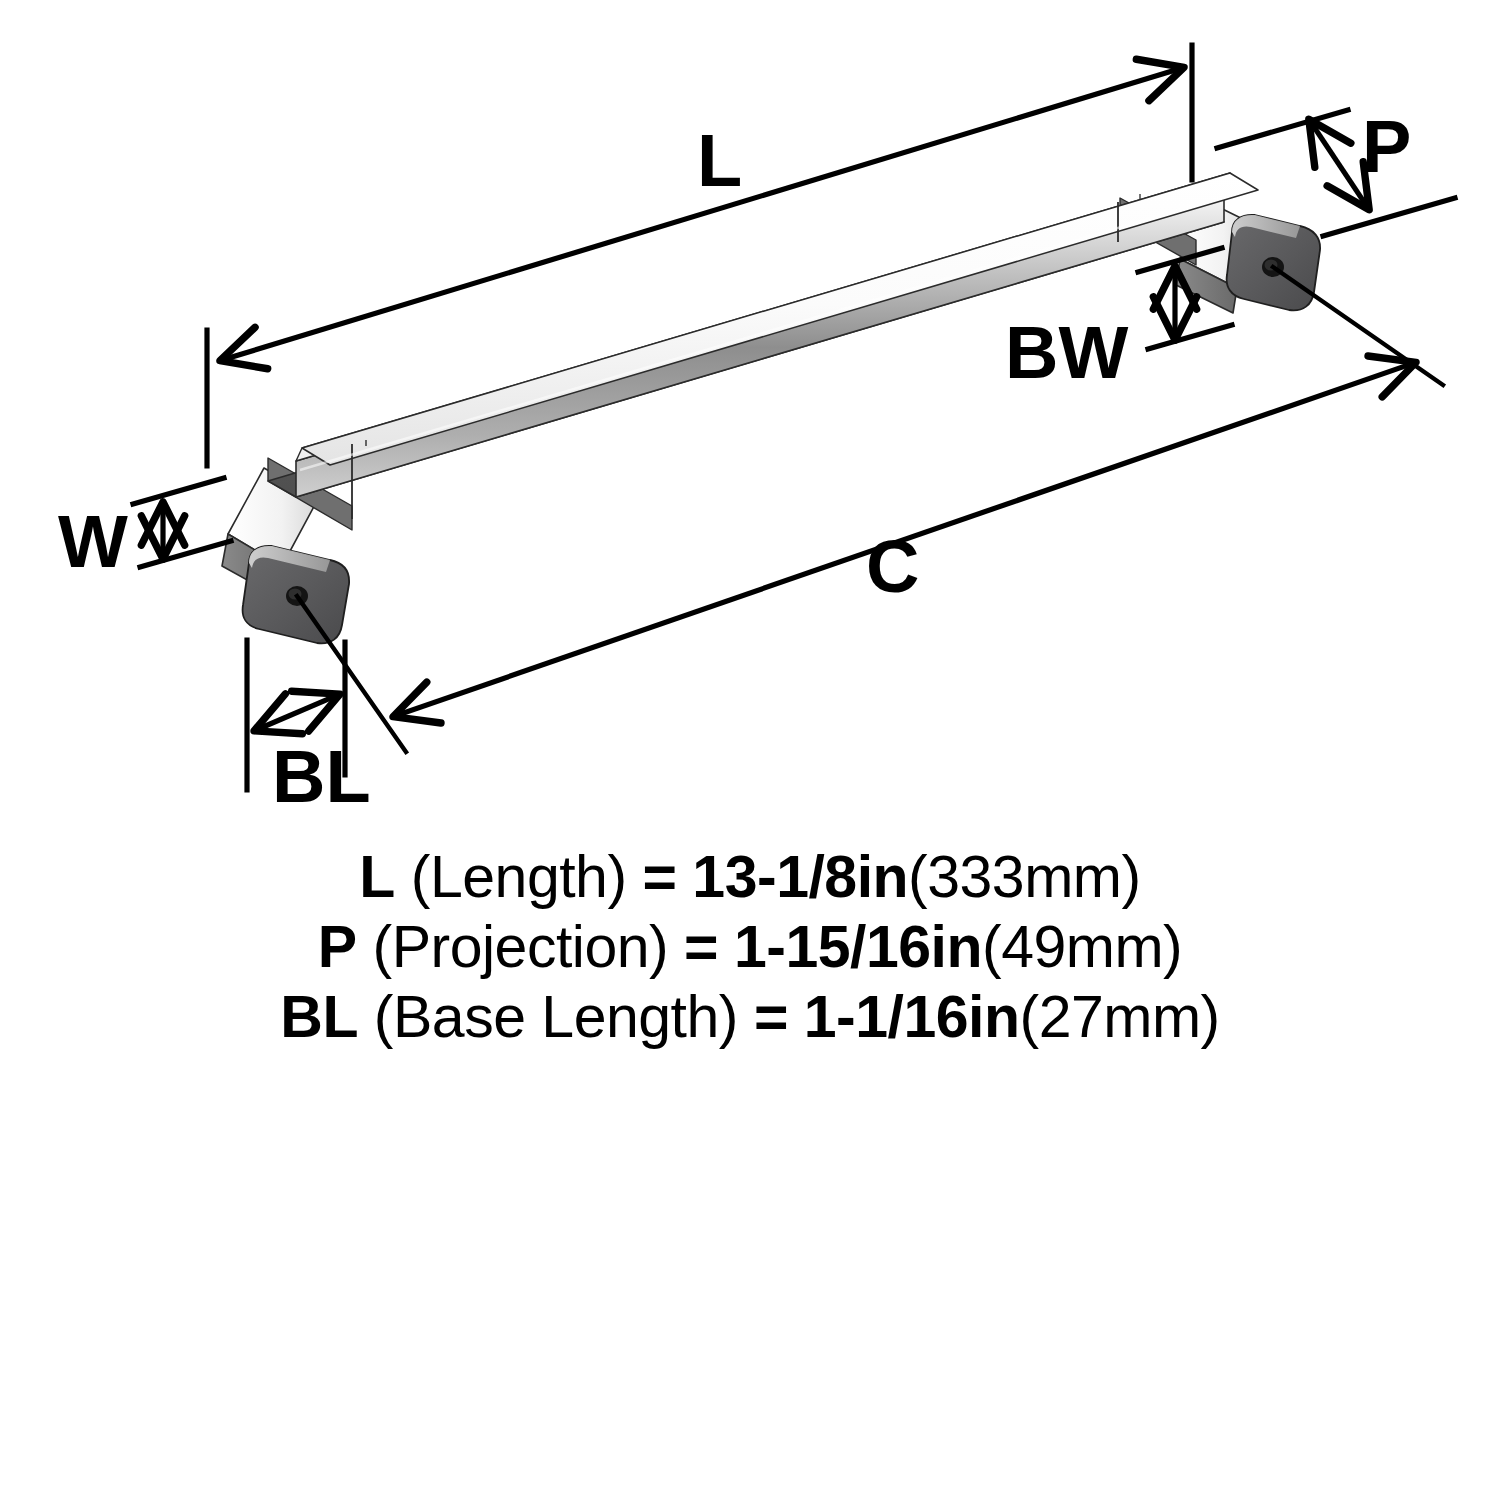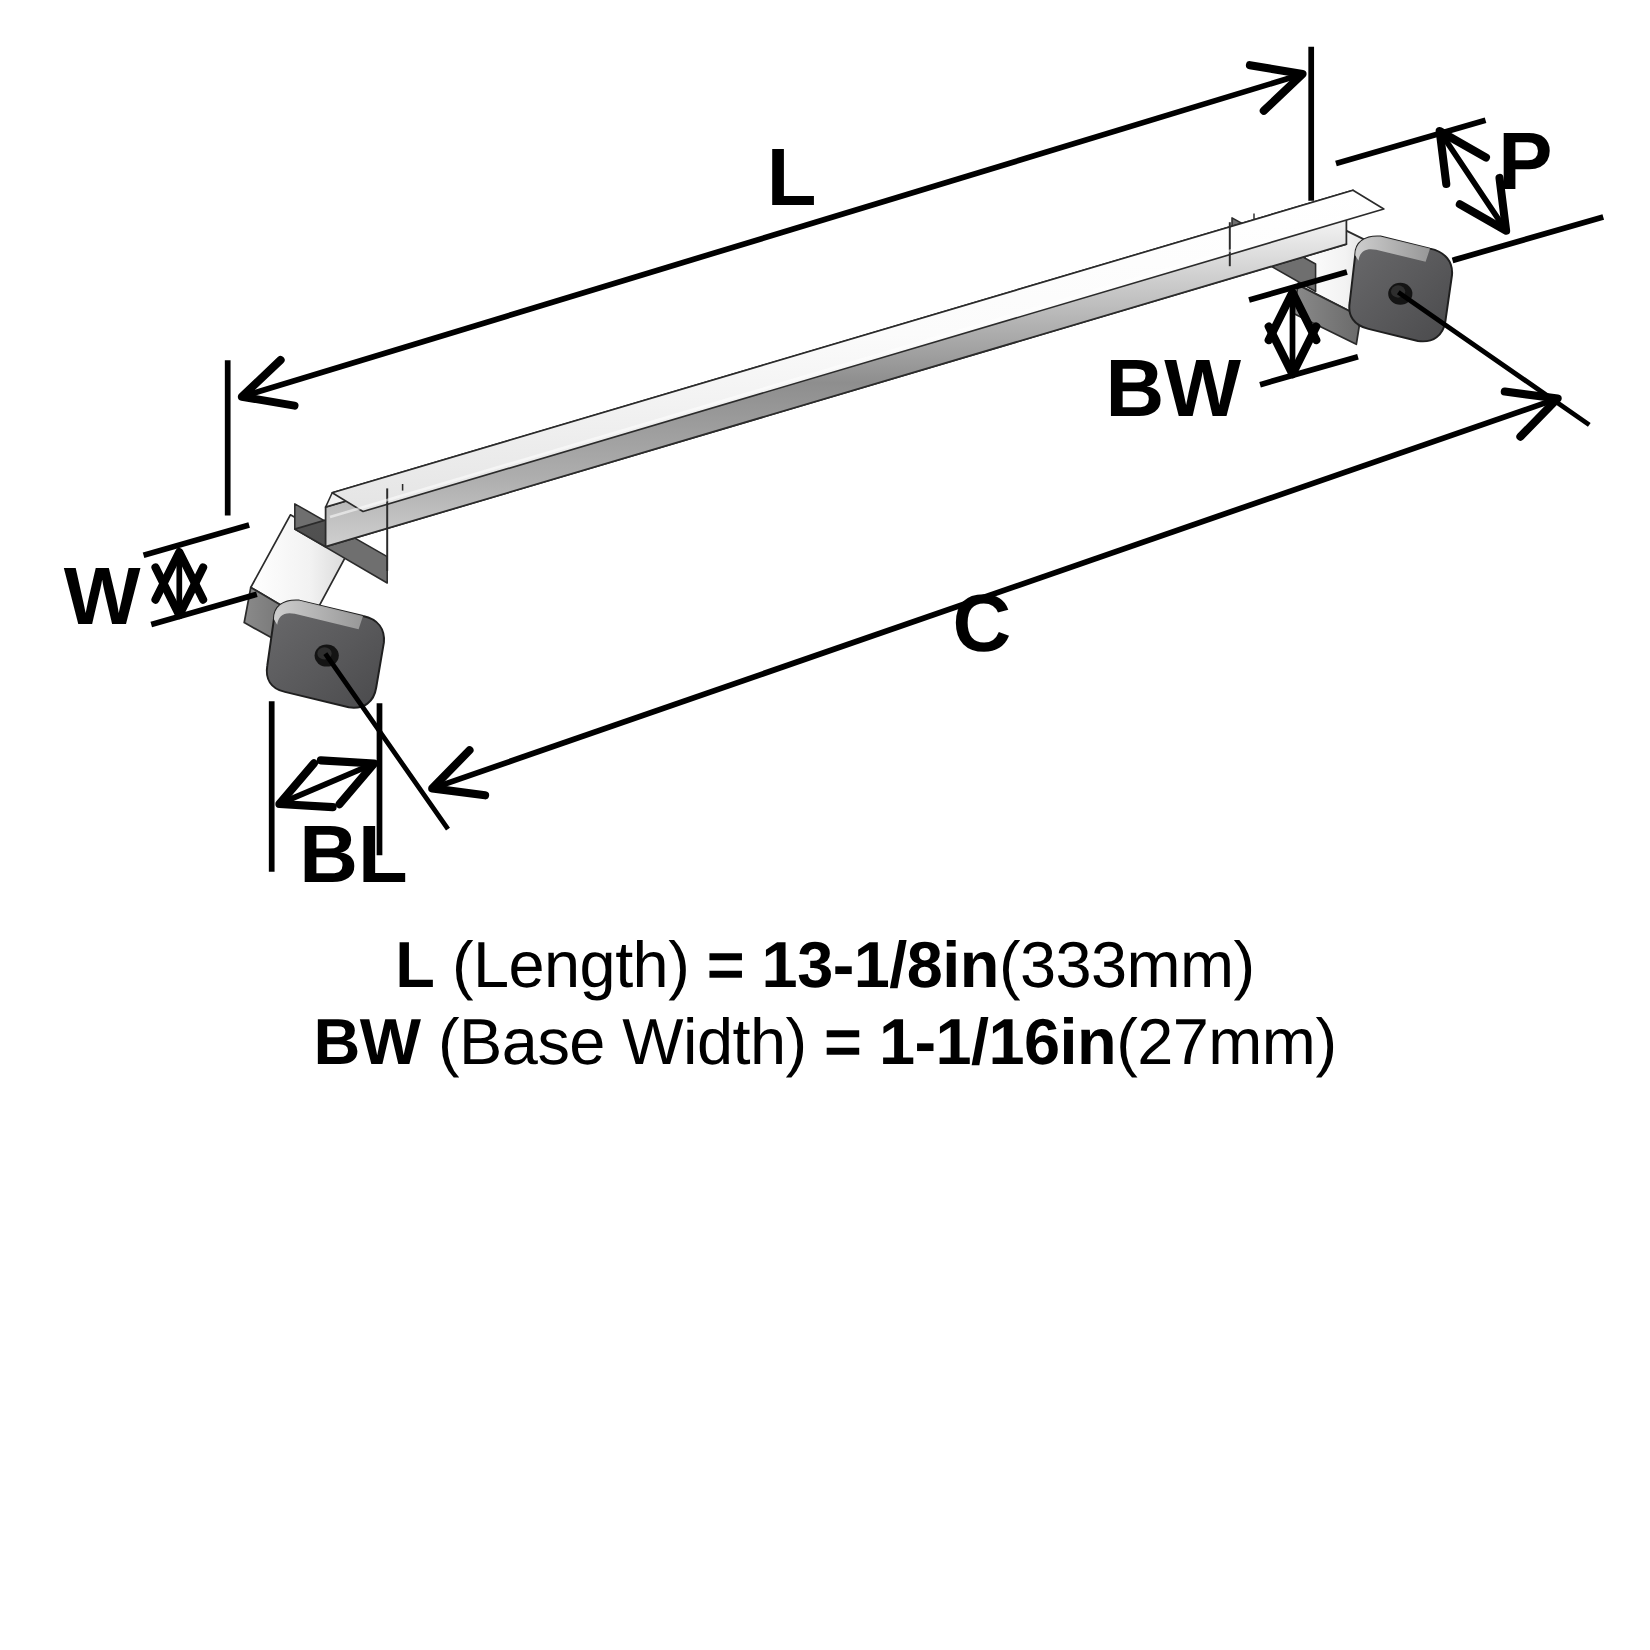--- a/index.html
+++ b/index.html
@@ -259,16 +259,17 @@
 
   <div class="dim-label" id="label-L">L</div>
   <div class="dim-label" id="label-P">P</div>
   <div class="dim-label" id="label-BW">BW</div>
   <div class="dim-label" id="label-W">W</div>
   <div class="dim-label" id="label-C">C</div>
   <div class="dim-label" id="label-BL">BL</div>
 
   <div id="legend">
       <div class="legend-line"><span class="code">L</span> <span class="desc">(Length)</span> <span class="eq">=</span> <span class="val-in">13-1/8in</span><span class="val-mm">(333mm)</span></div>
-      <div class="legend-line"><span class="code">BW</span> <span class="desc">(Base Width)</span> <span class="eq">=</span> <span class="val-in">1-1/16in</span><span class="val-mm">(27mm)</span></div>
+      <div class="legend-line"><span class="code">P</span> <span class="desc">(Projection)</span> <span class="eq">=</span> <span class="val-in">1-15/16in</span><span class="val-mm">(49mm)</span></div>
+      <div class="legend-line"><span class="code">BL</span> <span class="desc">(Base Length)</span> <span class="eq">=</span> <span class="val-in">1-1/16in</span><span class="val-mm">(27mm)</span></div>
     </div>
 
 </div>
 
 </body></html>

